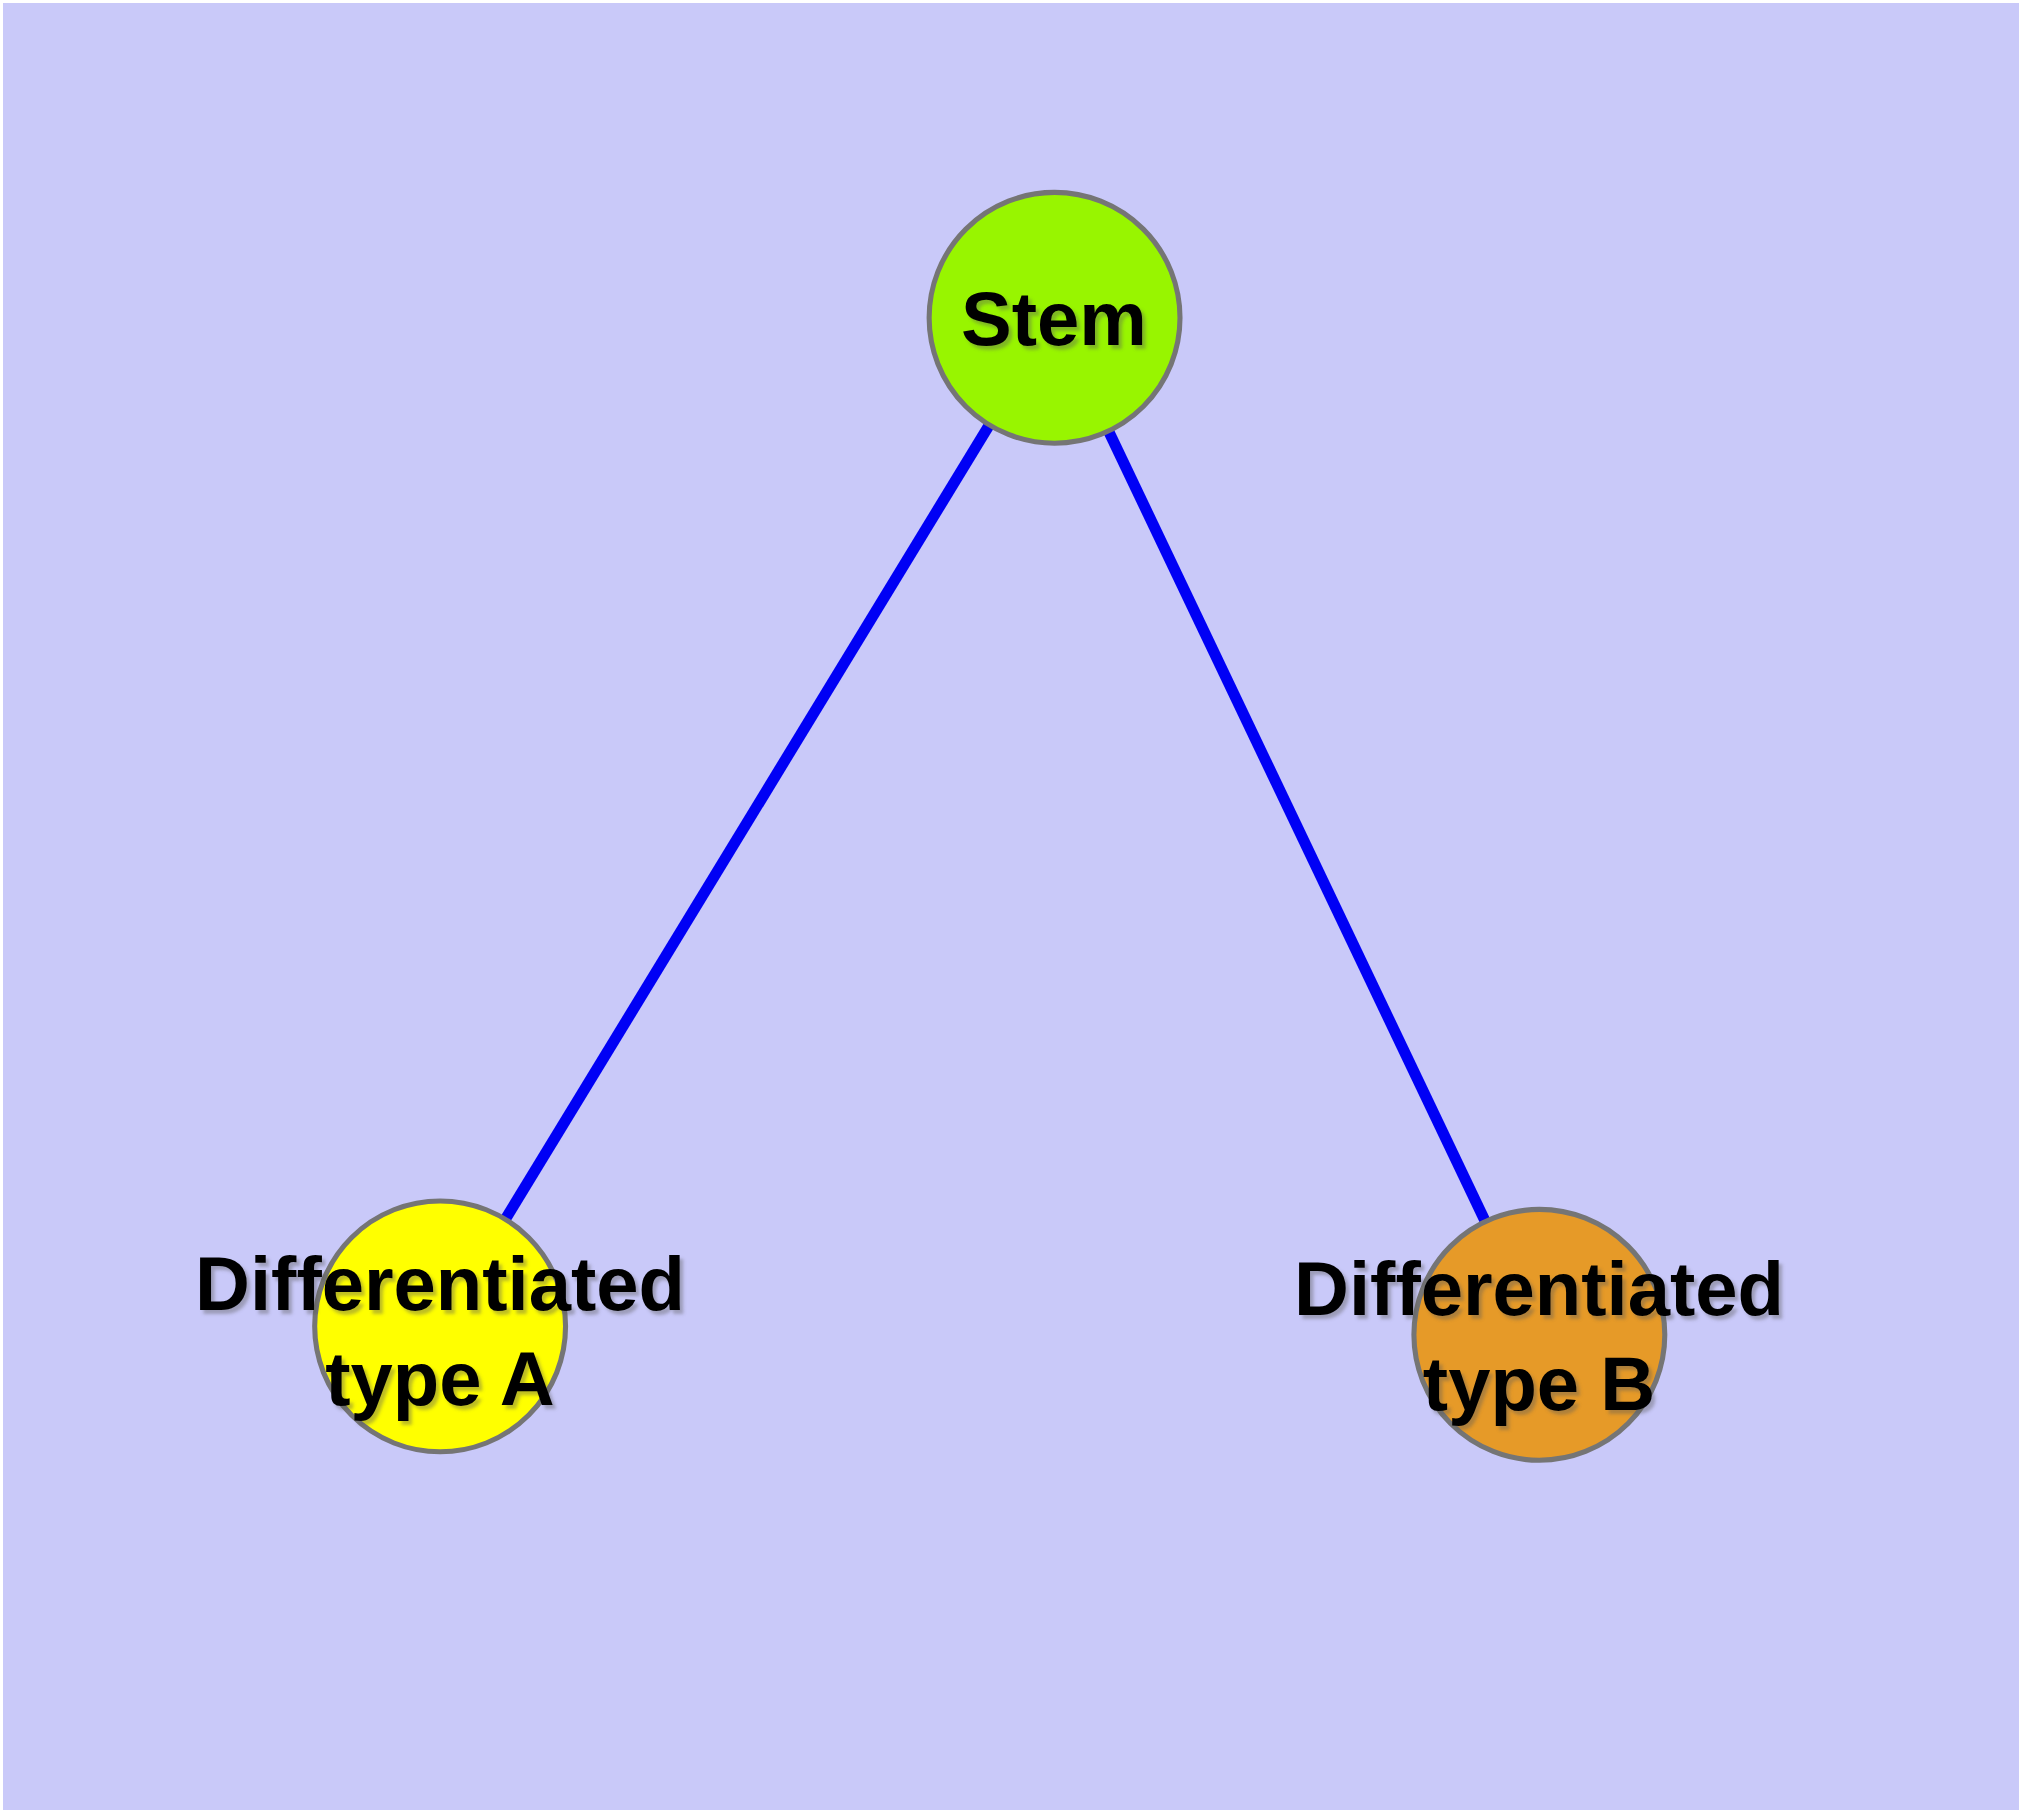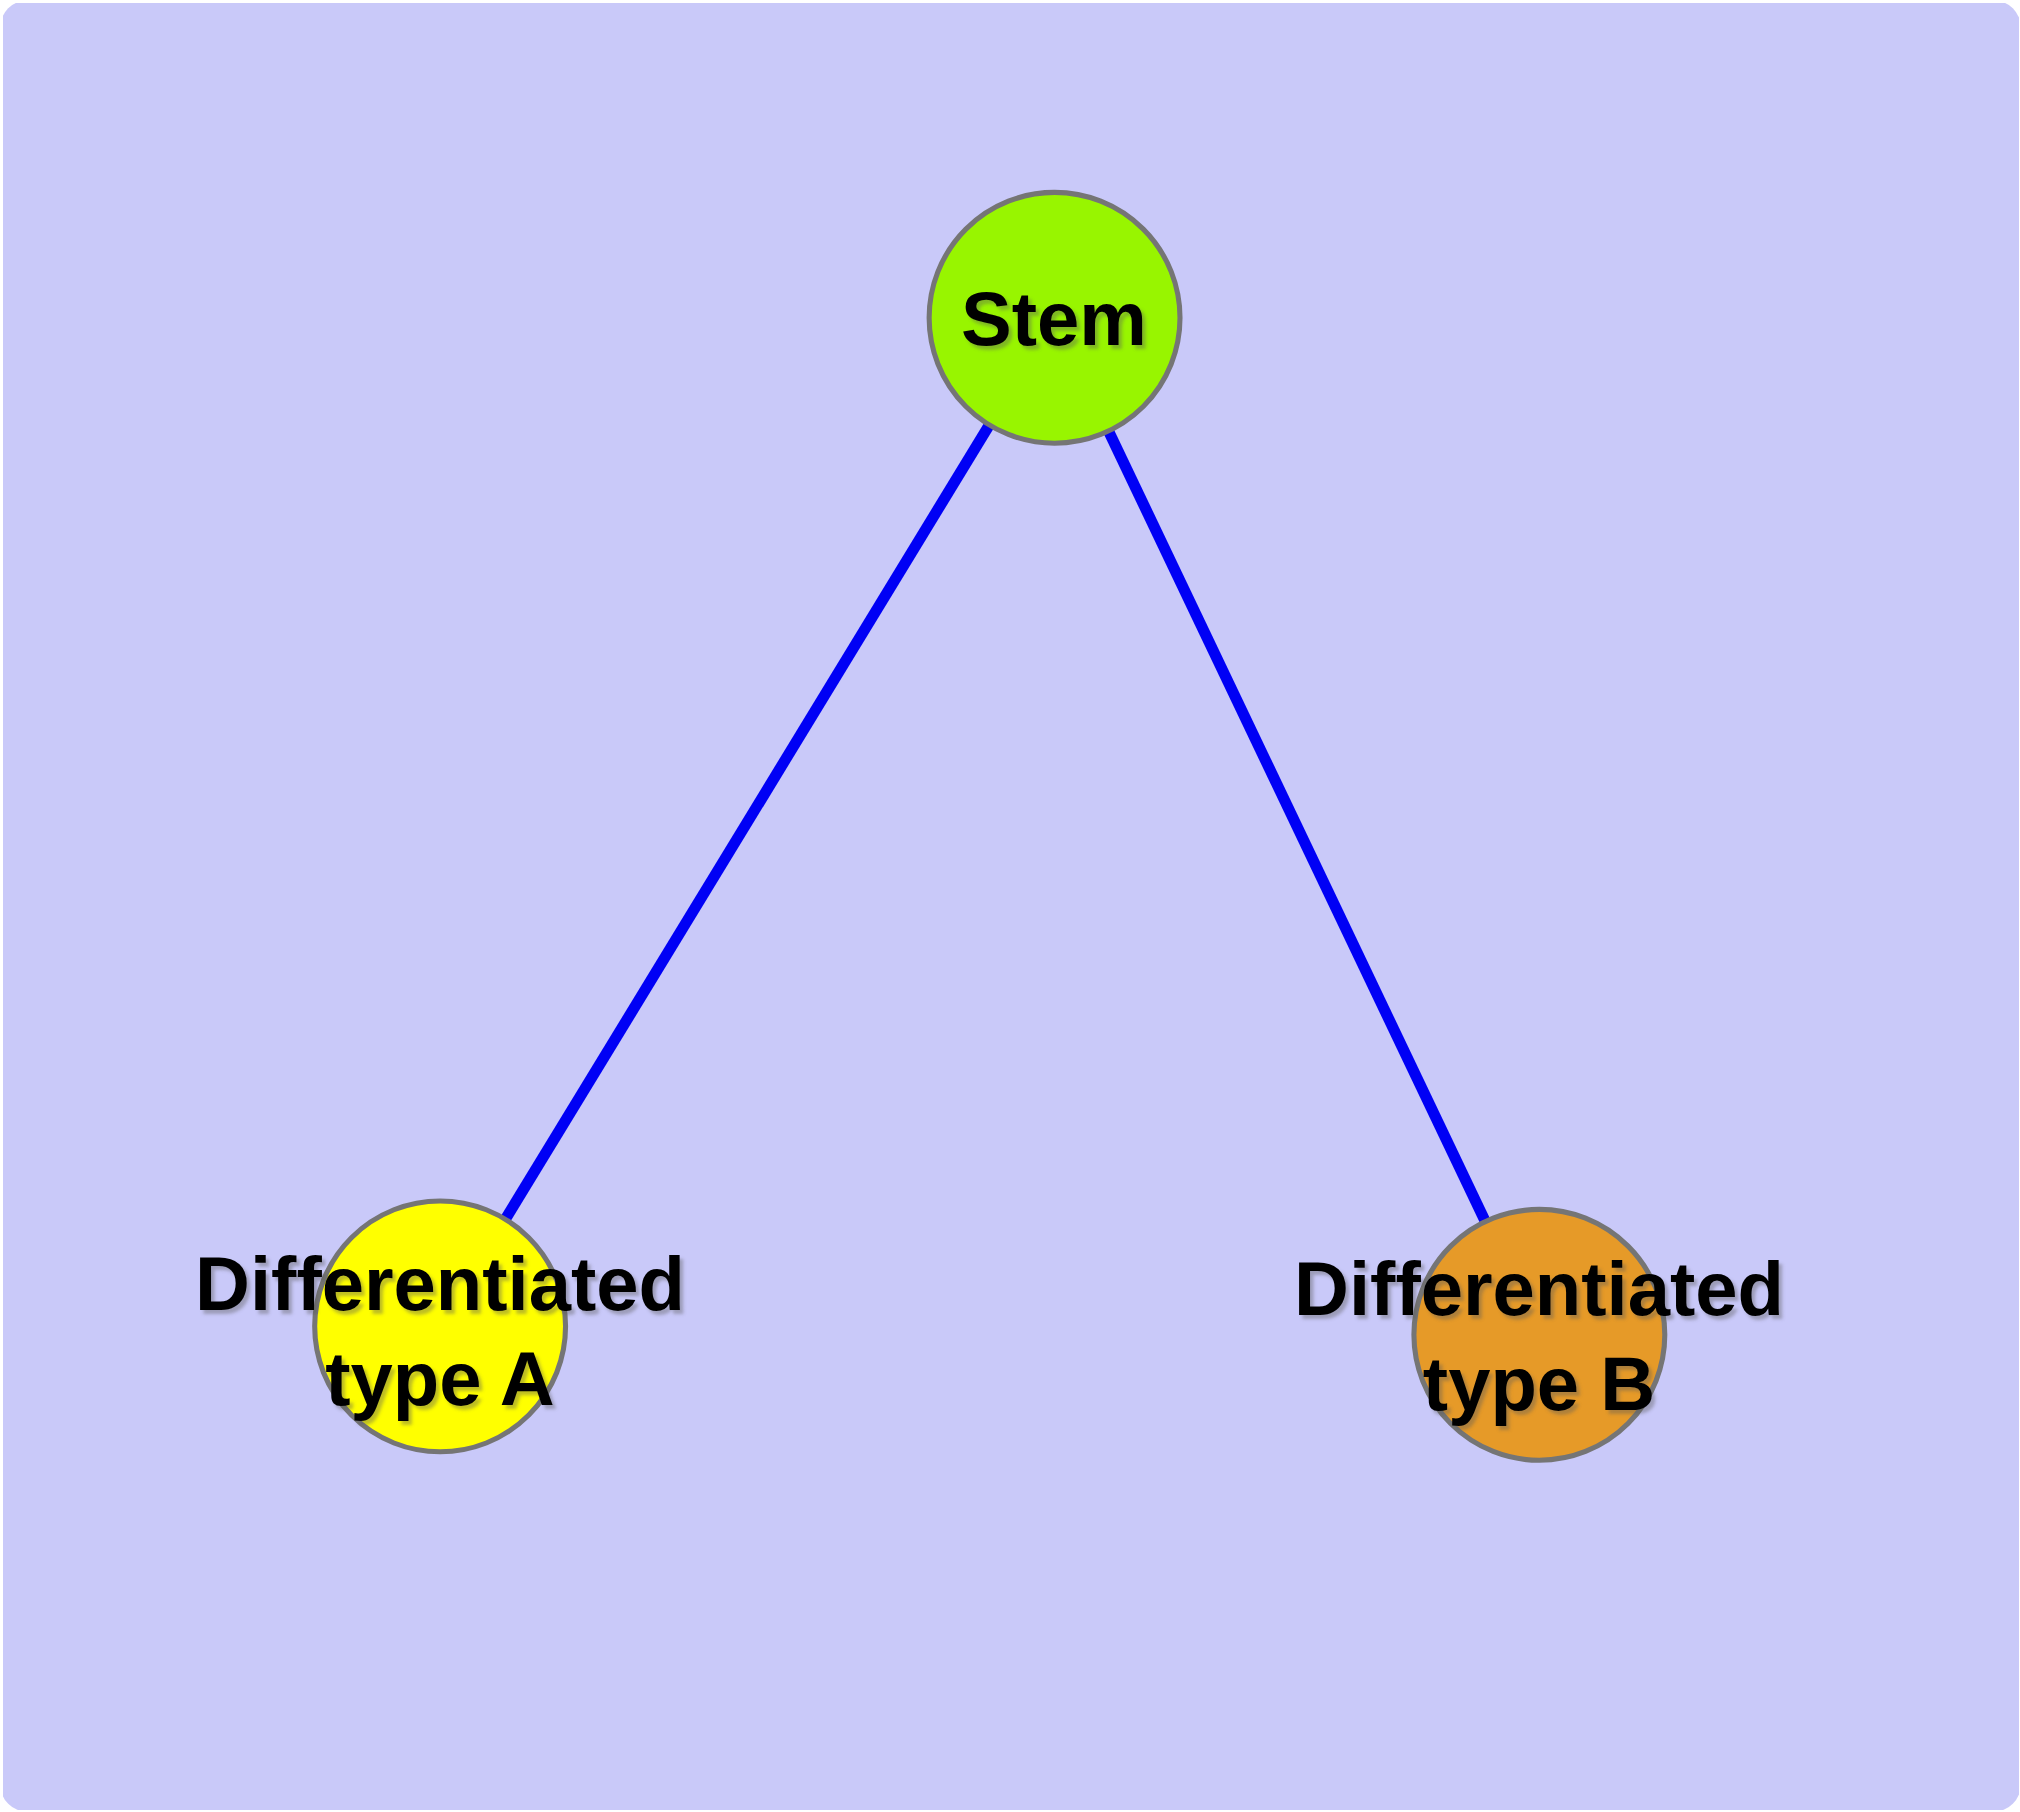--- a/index.html
+++ b/index.html
@@ -4,21 +4,20 @@
 <title>Stem cell differentiation diagram</title>
 <style>
   html, body { margin: 0; padding: 0; }
   .stage {
     position: relative;
     width: 2021px;
     height: 1812px;
     background: var(--margin, #ffffff);
     overflow: hidden;
     font-family: "Liberation Sans", sans-serif;
-    border-radius: 28px;
   }
   .bg {
     position: absolute;
     inset: 2.5px;
     background: var(--background, #c9c9f9);
   }
   svg.graph {
     position: absolute;
     left: 0; top: 0;
     width: 100%; height: 100%;

